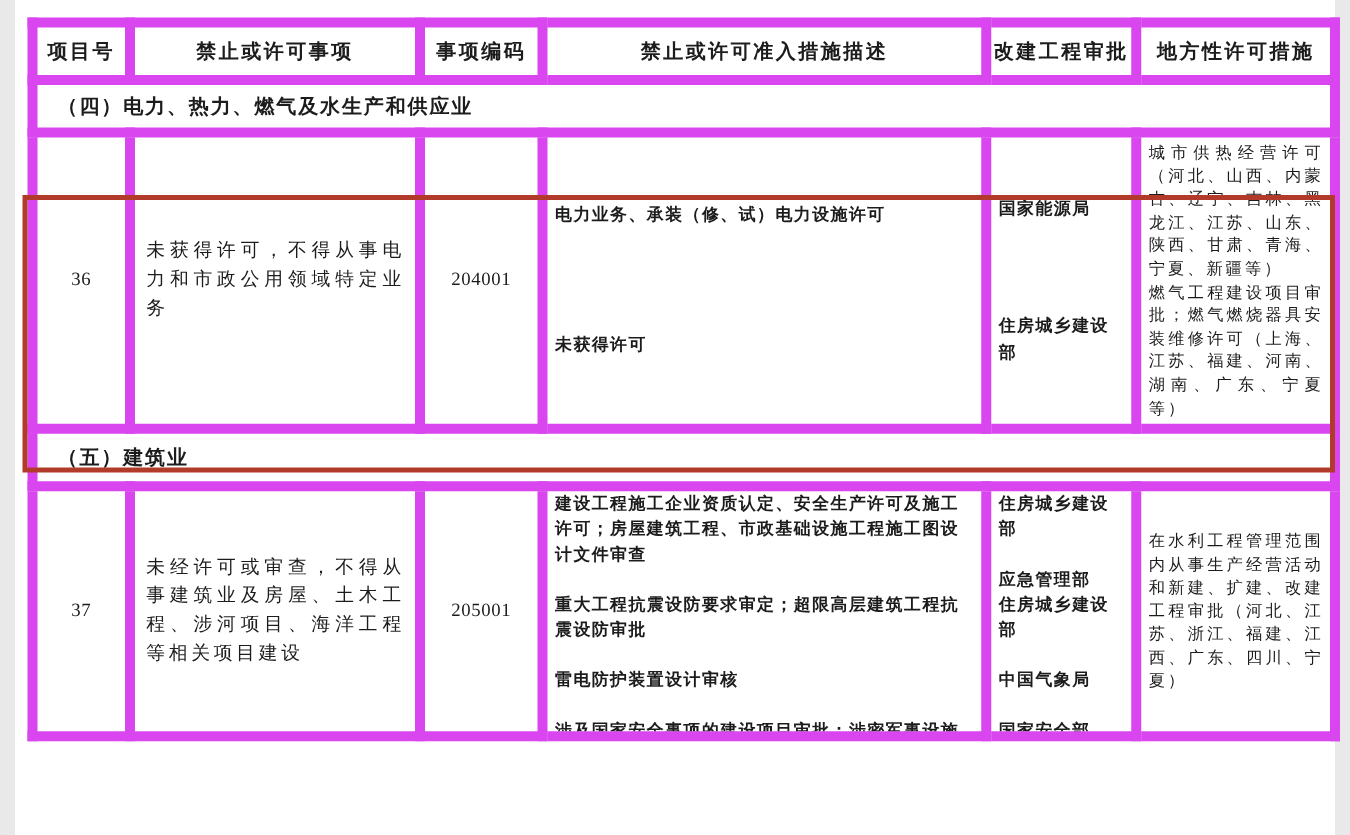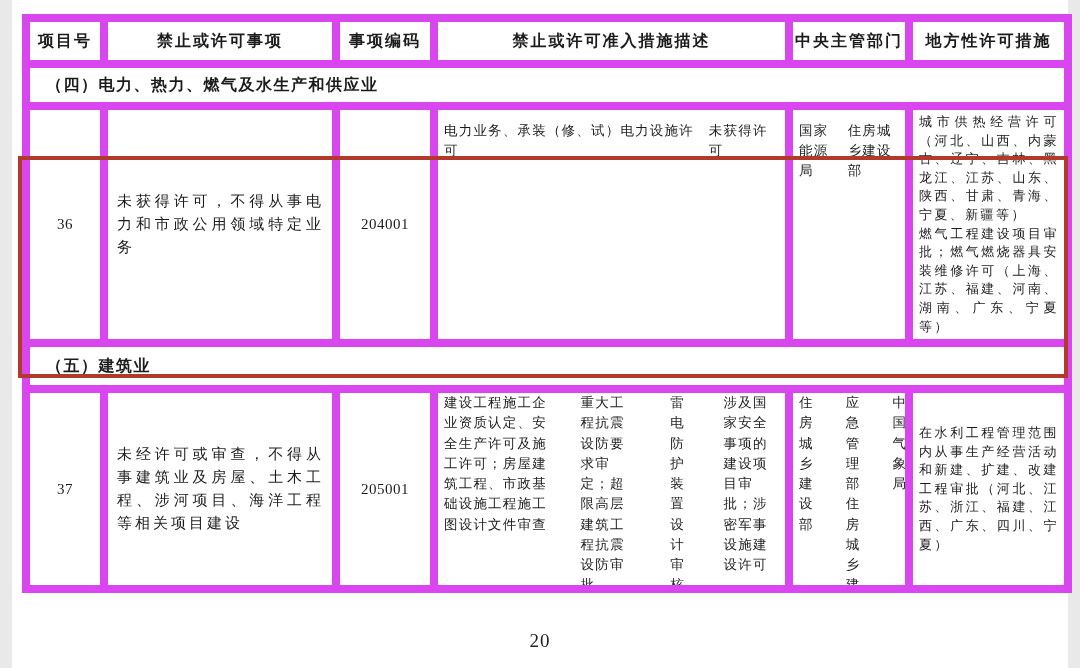--- a/index.html
+++ b/index.html
@@ -40,22 +40,23 @@
   td.meas, td.dept {
     text-align: left; font-size: 13.5px; letter-spacing: 1.2px;
     line-height: 1.5; padding: 4px 6px;
   }
   td.local {
     text-align: justify; font-size: 13px; letter-spacing: 2.4px;
     line-height: 18.6px; padding: 3px 5px 3px 6px;
   }
 
   .vstack {
-    display: flex; flex-direction: row; justify-content: space-around;
+    display: flex; flex-direction: column; justify-content: space-around;
     text-align: left;
+    font-weight: bold;
   }
   .vstack.h36 { height: 208px; }
   .vstack.h37 { height: 192px; gap: 20px; }
   .vstack > div { padding: 0 6px; }
   td.stackcell { padding: 0; }
 
   .highlight {
     position: absolute; left: 6px; top: 156px;
     width: 1050px; height: 222px;
     border: 4px solid #b23a2a;
@@ -81,21 +82,21 @@
         <col style="width:120px">
         <col style="width:159px">
     </colgroup>
 
     <tbody>
         <tr>
       <th>项目号</th>
       <th>禁止或许可事项</th>
       <th>事项编码</th>
       <th>禁止或许可准入措施描述</th>
-      <th>中央主管部门</th>
+      <th>改建工程审批</th>
       <th>地方性许可措施</th>
     </tr>
 
 
     <tr class="r-sec">
       <td colspan="6">（四）电力、热力、燃气及水生产和供应业</td>
     </tr>
 
     <tr class="r-36">
       <td class="c">36</td>
@@ -153,14 +154,13 @@
           </div>
         </div>
       </td>
       <td class="local">在水利工程管理范围内从事生产经营活动和新建、扩建、改建工程审批（河北、江苏、浙江、福建、江西、广东、四川、宁夏）</td>
     </tr>
   </tbody>
     </table>
 
   <div class="highlight"></div>
 
-  <div class="pageno">20</div>
 </div>
 
 </body></html>

